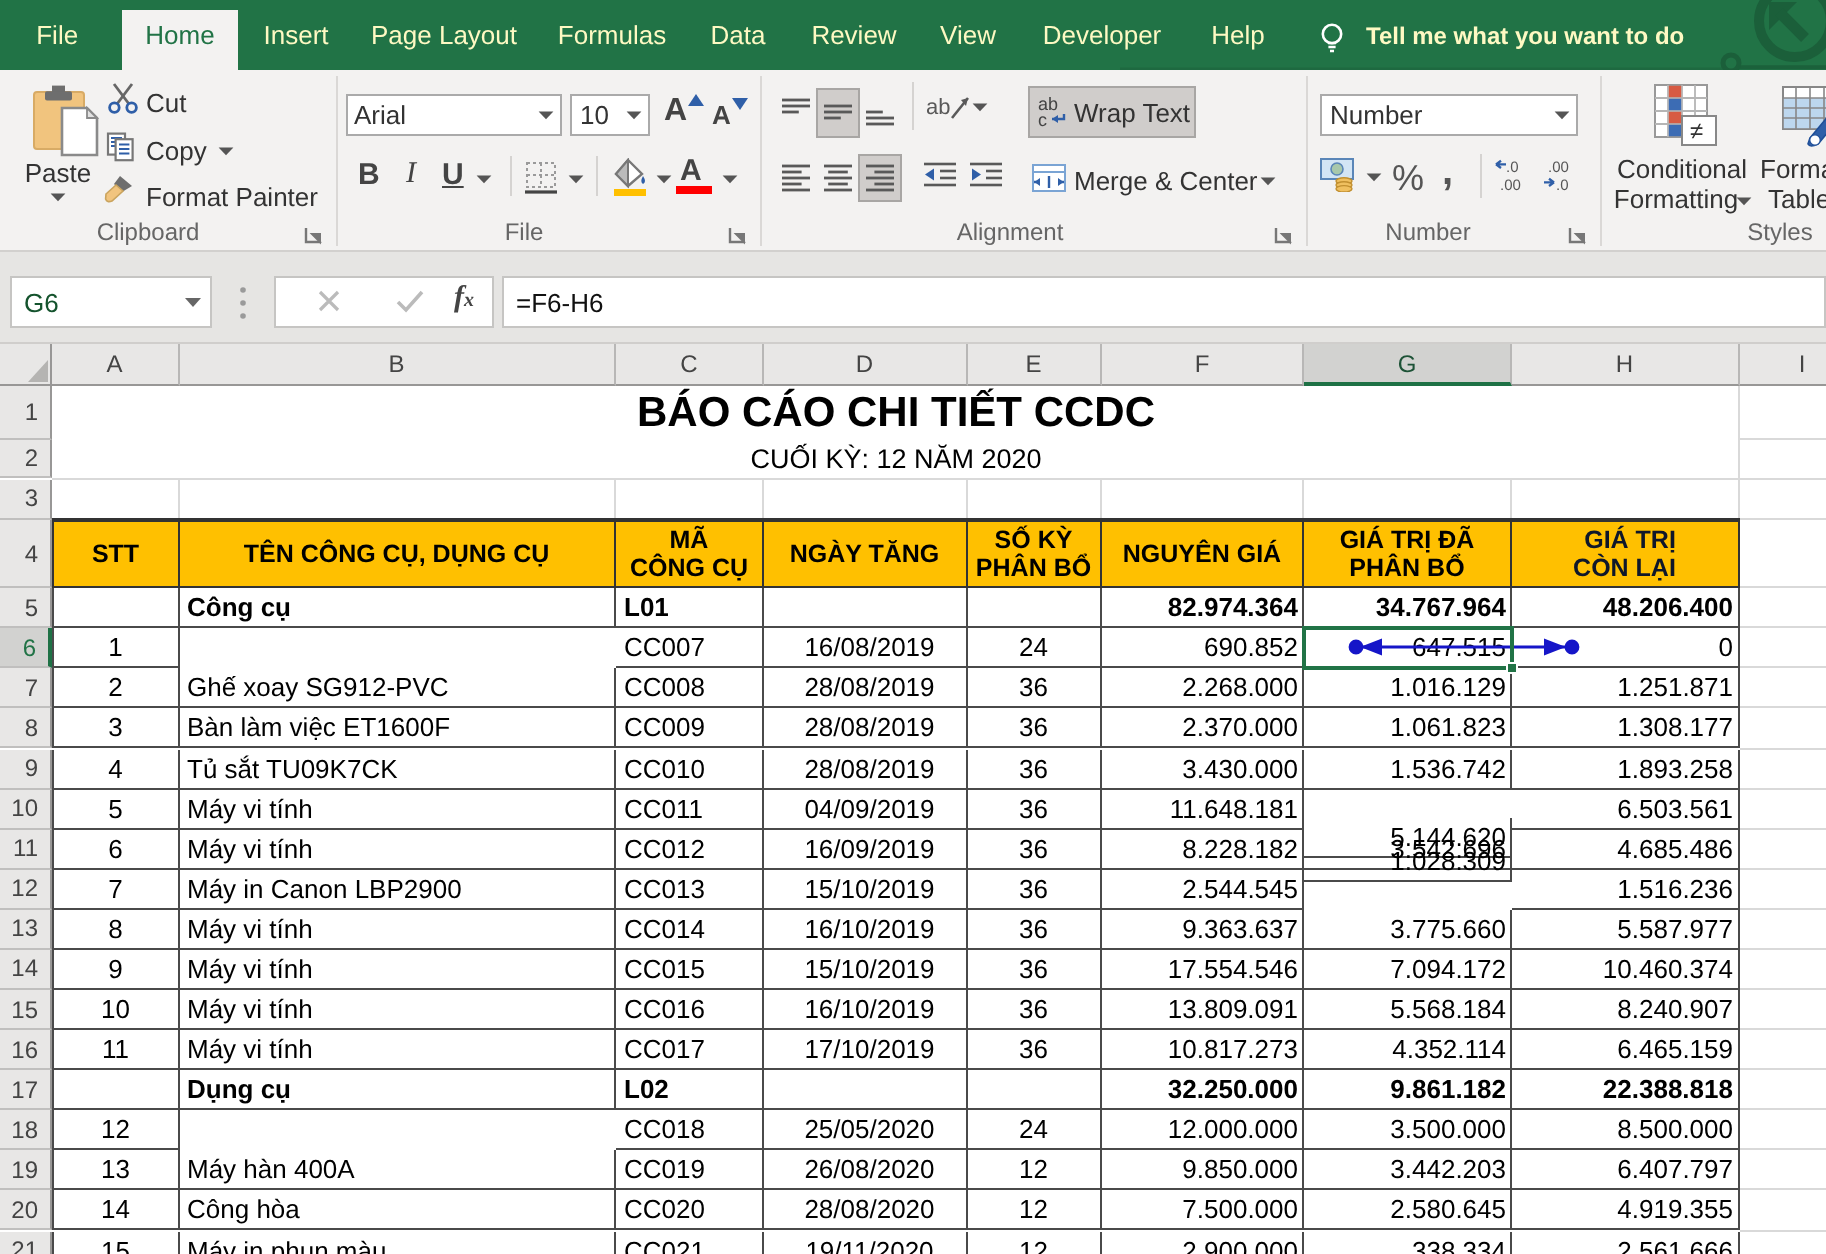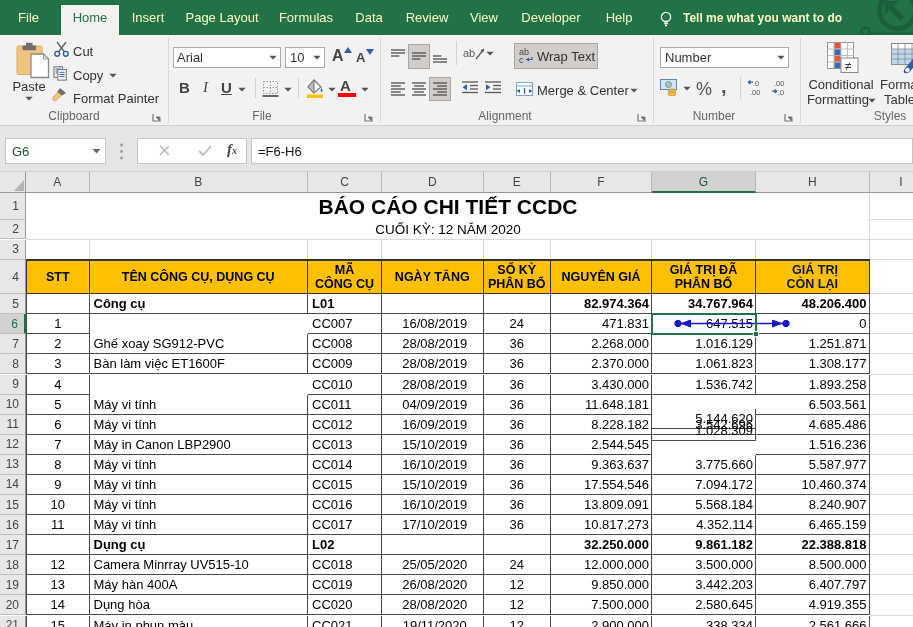--- a/index.html
+++ b/index.html
@@ -422,40 +422,41 @@
 <div class="a cell tb lt b" style="left:308px;top:122px;width:74px;height:20.19999999999999px;">L01</div>
 <div class="a cell tb ct b" style="left:382px;top:122px;width:101.5px;height:20.19999999999999px;padding-left:5px;"></div>
 <div class="a cell tb ct b" style="left:483.5px;top:122px;width:67.5px;height:20.19999999999999px;"></div>
 <div class="a cell tb rt b" style="left:551px;top:122px;width:101px;height:20.19999999999999px;">82.974.364</div>
 <div class="a cell tb rt b" style="left:652px;top:122px;width:104px;height:20.19999999999999px;">34.767.964</div>
 <div class="a cell tb rt b" style="left:756px;top:122px;width:113.5px;height:20.19999999999999px;">48.206.400</div>
 <div class="a cell tb ct" style="left:26px;top:142.2px;width:63.5px;height:20.100000000000023px;border-left:1px solid #4a4a4a;">1</div>
 <div class="a cell tb lt" style="left:308px;top:142.2px;width:74px;height:20.100000000000023px;">CC007</div>
 <div class="a cell tb ct" style="left:382px;top:142.2px;width:101.5px;height:20.100000000000023px;padding-left:5px;">16/08/2019</div>
 <div class="a cell tb ct" style="left:483.5px;top:142.2px;width:67.5px;height:20.100000000000023px;">24</div>
-<div class="a cell tb rt" style="left:551px;top:142.2px;width:101px;height:20.100000000000023px;">471.831</div>
+<div class="a cell tb rt" style="left:551px;top:142.2px;width:101px;height:20.100000000000023px;">690.852</div>
 <div class="a cell tb rt" style="left:652px;top:142.2px;width:104px;height:20.100000000000023px;">647.515</div>
 <div class="a cell tb rt" style="left:756px;top:142.2px;width:113.5px;height:20.100000000000023px;">0</div>
 <div class="a cell tb ct" style="left:26px;top:162.3px;width:63.5px;height:20.099999999999966px;border-left:1px solid #4a4a4a;">2</div>
 <div class="a cell tb lt" style="left:89.5px;top:162.3px;width:218.5px;height:20.099999999999966px;">Ghế xoay SG912-PVC</div>
 <div class="a cell tb lt" style="left:308px;top:162.3px;width:74px;height:20.099999999999966px;">CC008</div>
 <div class="a cell tb ct" style="left:382px;top:162.3px;width:101.5px;height:20.099999999999966px;padding-left:5px;">28/08/2019</div>
 <div class="a cell tb ct" style="left:483.5px;top:162.3px;width:67.5px;height:20.099999999999966px;">36</div>
 <div class="a cell tb rt" style="left:551px;top:162.3px;width:101px;height:20.099999999999966px;">2.268.000</div>
 <div class="a cell tb rt" style="left:652px;top:162.3px;width:104px;height:20.099999999999966px;">1.016.129</div>
 <div class="a cell tb rt" style="left:756px;top:162.3px;width:113.5px;height:20.099999999999966px;">1.251.871</div>
 <div class="a cell tb ct" style="left:26px;top:182.39999999999998px;width:63.5px;height:20.100000000000023px;border-left:1px solid #4a4a4a;">3</div>
 <div class="a cell tb lt" style="left:89.5px;top:182.39999999999998px;width:218.5px;height:20.100000000000023px;">Bàn làm việc ET1600F</div>
 <div class="a cell tb lt" style="left:308px;top:182.39999999999998px;width:74px;height:20.100000000000023px;">CC009</div>
 <div class="a cell tb ct" style="left:382px;top:182.39999999999998px;width:101.5px;height:20.100000000000023px;padding-left:5px;">28/08/2019</div>
 <div class="a cell tb ct" style="left:483.5px;top:182.39999999999998px;width:67.5px;height:20.100000000000023px;">36</div>
 <div class="a cell tb rt" style="left:551px;top:182.39999999999998px;width:101px;height:20.100000000000023px;">2.370.000</div>
 <div class="a cell tb rt" style="left:652px;top:182.39999999999998px;width:104px;height:20.100000000000023px;">1.061.823</div>
 <div class="a cell tb rt" style="left:756px;top:182.39999999999998px;width:113.5px;height:20.100000000000023px;">1.308.177</div>
 <div class="a cell tb ct" style="left:26px;top:202.5px;width:63.5px;height:20.100000000000023px;border-left:1px solid #4a4a4a;">4</div>
+<div class="a cell tb lt" style="left:89.5px;top:202.5px;width:218.5px;height:20.100000000000023px;">Tủ sắt TU09K7CK</div>
 <div class="a cell tb lt" style="left:308px;top:202.5px;width:74px;height:20.100000000000023px;">CC010</div>
 <div class="a cell tb ct" style="left:382px;top:202.5px;width:101.5px;height:20.100000000000023px;padding-left:5px;">28/08/2019</div>
 <div class="a cell tb ct" style="left:483.5px;top:202.5px;width:67.5px;height:20.100000000000023px;">36</div>
 <div class="a cell tb rt" style="left:551px;top:202.5px;width:101px;height:20.100000000000023px;">3.430.000</div>
 <div class="a cell tb rt" style="left:652px;top:202.5px;width:104px;height:20.100000000000023px;">1.536.742</div>
 <div class="a cell tb rt" style="left:756px;top:202.5px;width:113.5px;height:20.100000000000023px;">1.893.258</div>
 <div class="a cell tb ct" style="left:26px;top:222.60000000000002px;width:63.5px;height:20.099999999999966px;border-left:1px solid #4a4a4a;">5</div>
 <div class="a cell tb lt" style="left:89.5px;top:222.60000000000002px;width:218.5px;height:20.099999999999966px;">Máy vi tính</div>
 <div class="a cell tb lt" style="left:308px;top:222.60000000000002px;width:74px;height:20.099999999999966px;">CC011</div>
 <div class="a cell tb ct" style="left:382px;top:222.60000000000002px;width:101.5px;height:20.099999999999966px;padding-left:5px;">04/09/2019</div>
@@ -513,37 +514,36 @@
 <div class="a cell tb rt" style="left:756px;top:343.1px;width:113.5px;height:20.100000000000023px;">6.465.159</div>
 <div class="a cell tb ct b" style="left:26px;top:363.20000000000005px;width:63.5px;height:20.09999999999991px;border-left:1px solid #4a4a4a;"></div>
 <div class="a cell tb lt b" style="left:89.5px;top:363.20000000000005px;width:218.5px;height:20.09999999999991px;">Dụng cụ</div>
 <div class="a cell tb lt b" style="left:308px;top:363.20000000000005px;width:74px;height:20.09999999999991px;">L02</div>
 <div class="a cell tb ct b" style="left:382px;top:363.20000000000005px;width:101.5px;height:20.09999999999991px;padding-left:5px;"></div>
 <div class="a cell tb ct b" style="left:483.5px;top:363.20000000000005px;width:67.5px;height:20.09999999999991px;"></div>
 <div class="a cell tb rt b" style="left:551px;top:363.20000000000005px;width:101px;height:20.09999999999991px;">32.250.000</div>
 <div class="a cell tb rt b" style="left:652px;top:363.20000000000005px;width:104px;height:20.09999999999991px;">9.861.182</div>
 <div class="a cell tb rt b" style="left:756px;top:363.20000000000005px;width:113.5px;height:20.09999999999991px;">22.388.818</div>
 <div class="a cell tb ct" style="left:26px;top:383.29999999999995px;width:63.5px;height:20.100000000000023px;border-left:1px solid #4a4a4a;">12</div>
-<div class="a cell tb lt" style="left:89.5px;top:383.29999999999995px;width:218.5px;height:20.100000000000023px;">Camera Minrray UV515-10</div>
 <div class="a cell tb lt" style="left:308px;top:383.29999999999995px;width:74px;height:20.100000000000023px;">CC018</div>
 <div class="a cell tb ct" style="left:382px;top:383.29999999999995px;width:101.5px;height:20.100000000000023px;padding-left:5px;">25/05/2020</div>
 <div class="a cell tb ct" style="left:483.5px;top:383.29999999999995px;width:67.5px;height:20.100000000000023px;">24</div>
 <div class="a cell tb rt" style="left:551px;top:383.29999999999995px;width:101px;height:20.100000000000023px;">12.000.000</div>
 <div class="a cell tb rt" style="left:652px;top:383.29999999999995px;width:104px;height:20.100000000000023px;">3.500.000</div>
 <div class="a cell tb rt" style="left:756px;top:383.29999999999995px;width:113.5px;height:20.100000000000023px;">8.500.000</div>
 <div class="a cell tb ct" style="left:26px;top:403.4px;width:63.5px;height:20.0px;border-left:1px solid #4a4a4a;">13</div>
 <div class="a cell tb lt" style="left:89.5px;top:403.4px;width:218.5px;height:20.0px;">Máy hàn 400A</div>
 <div class="a cell tb lt" style="left:308px;top:403.4px;width:74px;height:20.0px;">CC019</div>
 <div class="a cell tb ct" style="left:382px;top:403.4px;width:101.5px;height:20.0px;padding-left:5px;">26/08/2020</div>
 <div class="a cell tb ct" style="left:483.5px;top:403.4px;width:67.5px;height:20.0px;">12</div>
 <div class="a cell tb rt" style="left:551px;top:403.4px;width:101px;height:20.0px;">9.850.000</div>
 <div class="a cell tb rt" style="left:652px;top:403.4px;width:104px;height:20.0px;">3.442.203</div>
 <div class="a cell tb rt" style="left:756px;top:403.4px;width:113.5px;height:20.0px;">6.407.797</div>
 <div class="a cell tb ct" style="left:26px;top:423.4px;width:63.5px;height:20.100000000000023px;border-left:1px solid #4a4a4a;">14</div>
-<div class="a cell tb lt" style="left:89.5px;top:423.4px;width:218.5px;height:20.100000000000023px;">Dụng hòa</div>
+<div class="a cell tb lt" style="left:89.5px;top:423.4px;width:218.5px;height:20.100000000000023px;">Công hòa</div>
 <div class="a cell tb lt" style="left:308px;top:423.4px;width:74px;height:20.100000000000023px;">CC020</div>
 <div class="a cell tb ct" style="left:382px;top:423.4px;width:101.5px;height:20.100000000000023px;padding-left:5px;">28/08/2020</div>
 <div class="a cell tb ct" style="left:483.5px;top:423.4px;width:67.5px;height:20.100000000000023px;">12</div>
 <div class="a cell tb rt" style="left:551px;top:423.4px;width:101px;height:20.100000000000023px;">7.500.000</div>
 <div class="a cell tb rt" style="left:652px;top:423.4px;width:104px;height:20.100000000000023px;">2.580.645</div>
 <div class="a cell tb rt" style="left:756px;top:423.4px;width:113.5px;height:20.100000000000023px;">4.919.355</div>
 <div class="a cell tb ct" style="left:26px;top:443.5px;width:63.5px;height:20.100000000000023px;border-left:1px solid #4a4a4a;">15</div>
 <div class="a cell tb lt" style="left:89.5px;top:443.5px;width:218.5px;height:20.100000000000023px;">Máy in phun màu</div>
 <div class="a cell tb lt" style="left:308px;top:443.5px;width:74px;height:20.100000000000023px;">CC021</div>
 <div class="a cell tb ct" style="left:382px;top:443.5px;width:101.5px;height:20.100000000000023px;padding-left:5px;">19/11/2020</div>

